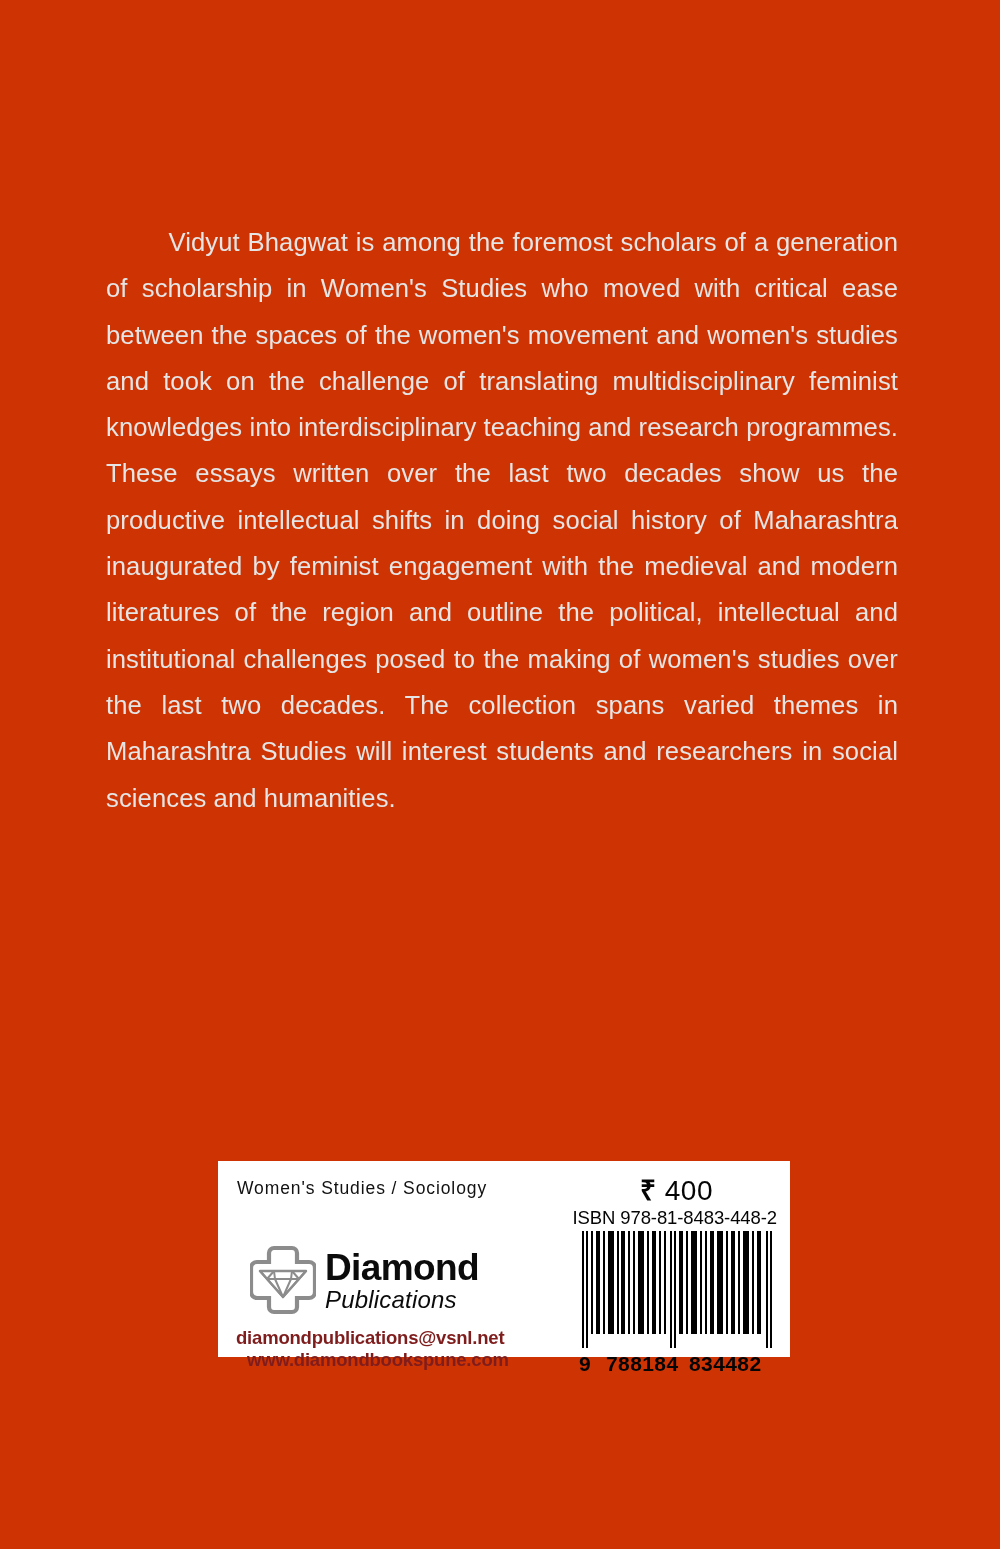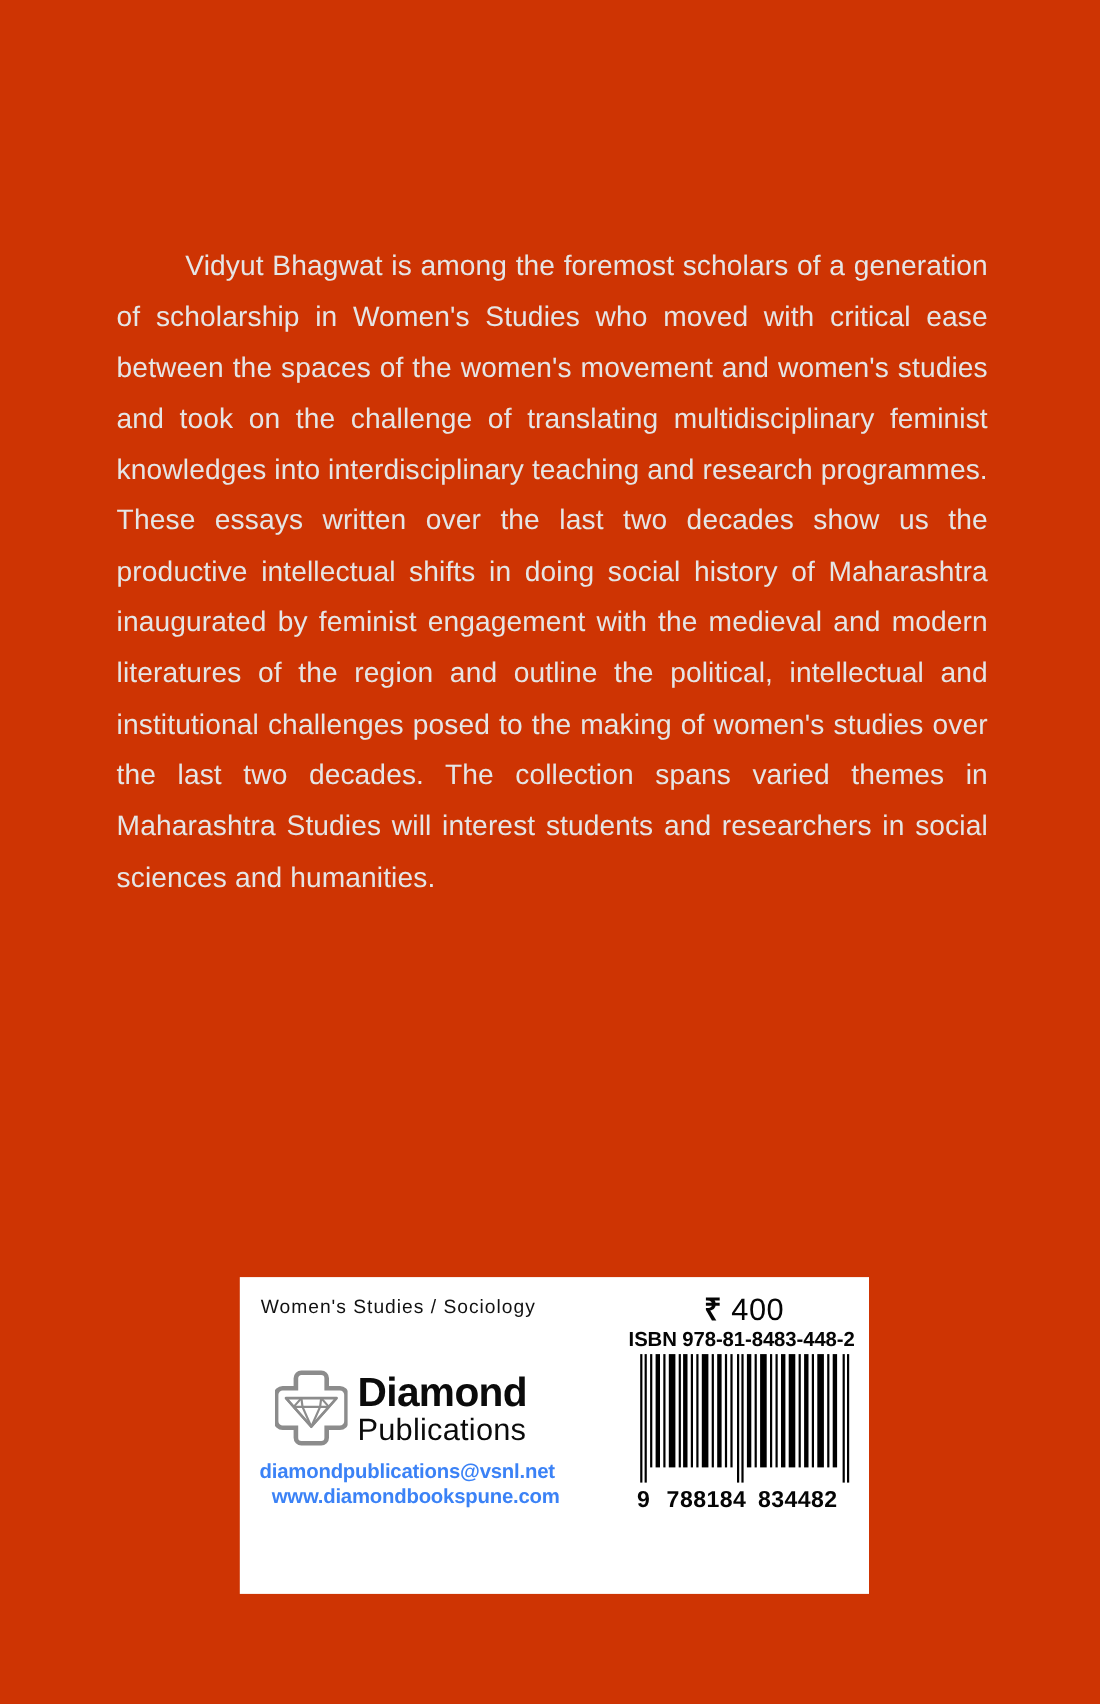--- a/index.html
+++ b/index.html
@@ -30,21 +30,21 @@
     white-space: pre-wrap;
   }
   .blurb::first-line { }
 
   
   .publisher-panel {
     position: absolute;
     left: 218px;
     top: 1161px;
     width: 572px;
-    height: 288px;
+    height: 196px;
     background: #ffffff;
     box-sizing: border-box;
   }
 
   .category-label {
     position: absolute;
     left: 19px;
     top: 17px;
     font-size: 17.5px;
     color: #111111;
@@ -71,39 +71,40 @@
     line-height: 1;
   }
   .logo-words .ln1 {
     font-size: 37px;
     font-weight: bold;
     color: #0b0b0b;
     letter-spacing: -0.6px;
     display: block;
   }
   .logo-words .ln2 {
-    font-size: 28px;
+    font-size: 24px;
     font-weight: normal;
     color: #0b0b0b;
     letter-spacing: 0.2px;
     display: block;
     margin-top: 2px;
+    font-style: italic;
   }
 
   .contact-lines {
     position: absolute;
     left: 18px;
     top: 166px;
     line-height: 22px;
   }
   .contact-lines span {
     display: block;
     font-size: 18.5px;
     font-weight: bold;
-    color: #3b82f6;
+    color: #7f1d1d;
     letter-spacing: -0.2px;
   }
   .contact-lines .web {
     margin-left: 11px;
     text-align: right;
   }
 
   
   .price {
     position: absolute;
@@ -114,21 +115,21 @@
     letter-spacing: 0.5px;
     white-space: nowrap;
   }
   .price .rupee { font-weight: bold; }
 
   .isbn-text {
     position: absolute;
     right: 13px;
     top: 46px;
     font-size: 18.5px;
-    font-weight: bold;
+    font-weight: normal;
     color: #050505;
     letter-spacing: -0.1px;
     white-space: nowrap;
   }
 
   .barcode-wrap {
     position: absolute;
     right: 13px;
     top: 70px;
     width: 198px;

